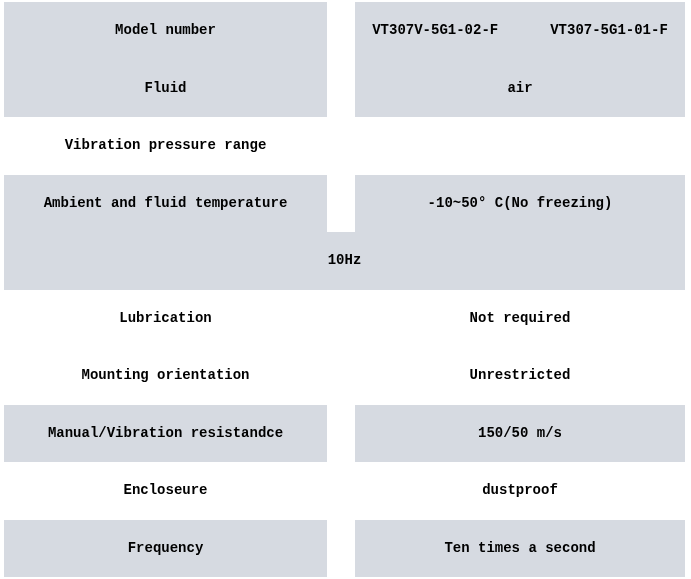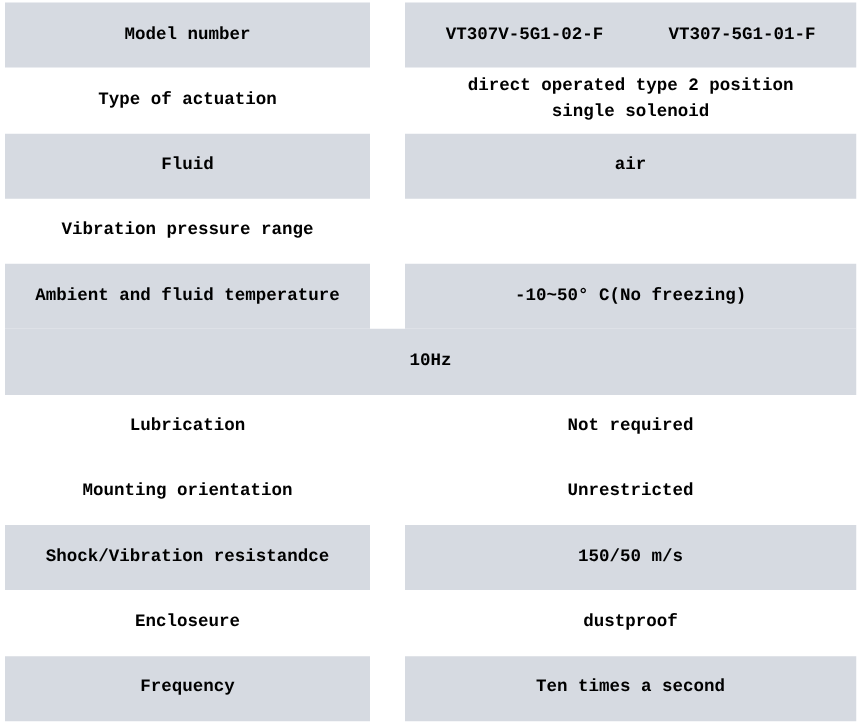--- a/index.html
+++ b/index.html
@@ -32,21 +32,21 @@
   .cell {
     display: flex;
     align-items: center;
     justify-content: center;
     text-align: center;
     font-size: 14px;
     line-height: 21px;
     white-space: pre-line;
   }
   .label-cell {
-    width: 292px;
+    width: 323px;
     margin-right: 28px;
   }
   .value-cell {
     flex: 1;
   }
   .row.shade .cell {
     background: #d6dae1;
   }
   .value-pair {
     display: flex;
@@ -64,25 +64,20 @@
   <div class="row shade">
     <div class="cell label-cell">Model number</div>
     <div class="cell value-cell">
       <div class="value-pair">
         <span>VT307V-5G1-02-F</span>
         <span>VT307-5G1-01-F</span>
       </div>
     </div>
   </div>
 
-  <div class="row">
-    <div class="cell label-cell">Type of actuation</div>
-    <div class="cell value-cell">direct operated type 2 position
-single solenoid</div>
-  </div>
 
   <div class="row shade">
     <div class="cell label-cell">Fluid</div>
     <div class="cell value-cell">air</div>
   </div>
 
   <div class="row">
     <div class="cell label-cell">Vibration pressure range</div>
   </div>
 
@@ -101,21 +96,21 @@
     <div class="cell value-cell">Not required</div>
   </div>
 
 
   <div class="row">
     <div class="cell label-cell">Mounting orientation</div>
     <div class="cell value-cell">Unrestricted</div>
   </div>
 
   <div class="row shade">
-    <div class="cell label-cell">Shock/Vibration resistandce</div>
+    <div class="cell label-cell">Manual/Vibration resistandce</div>
     <div class="cell value-cell">150/50 m/s</div>
   </div>
 
   <div class="row">
     <div class="cell label-cell">Encloseure</div>
     <div class="cell value-cell">dustproof</div>
   </div>
 
   <div class="row shade">
     <div class="cell label-cell">Frequency</div>

